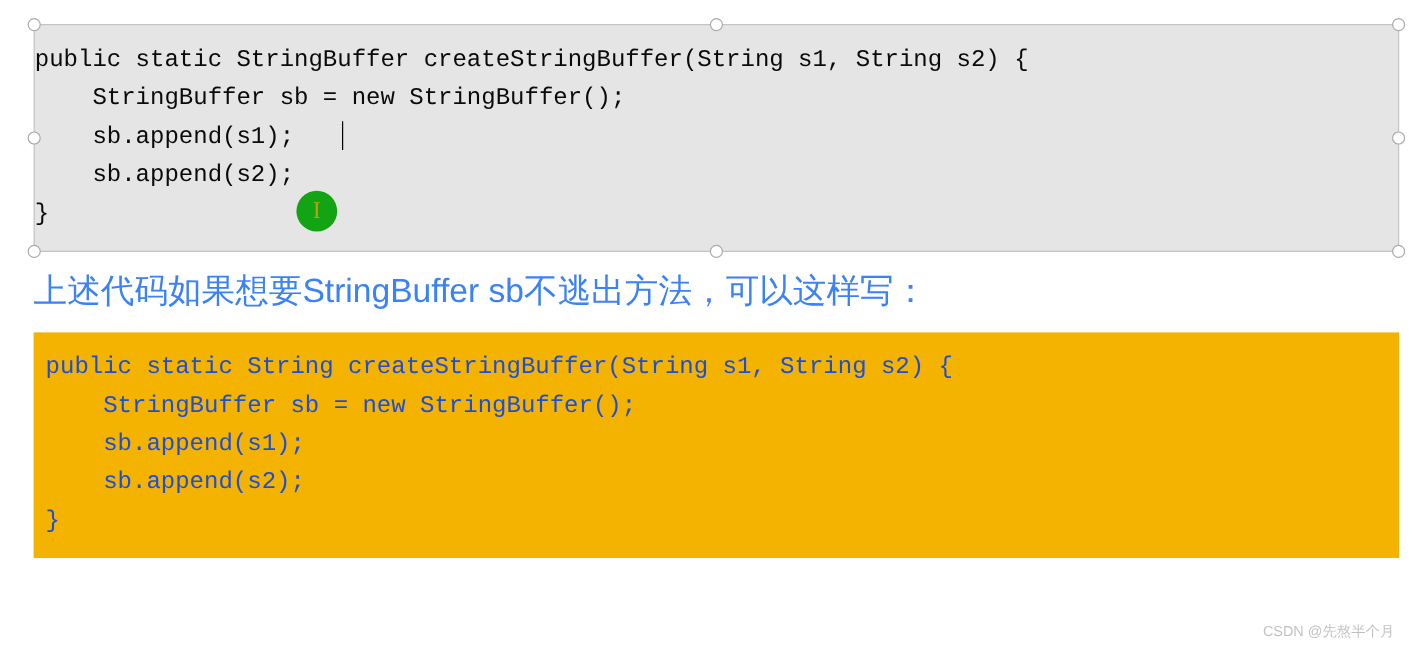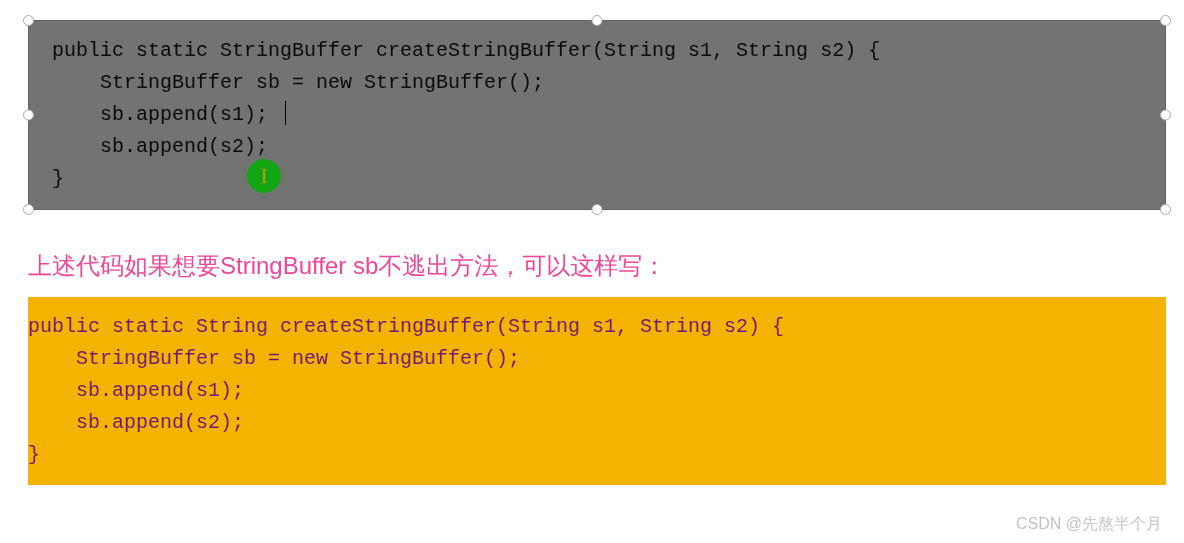--- a/index.html
+++ b/index.html
@@ -10,40 +10,40 @@
     body {
       width: 1184px;
       height: 543px;
       background: #ffffff;
       font-family: "Courier New", Consolas, monospace;
       font-size: 20px;
       position: relative;
       padding: 0;
     }
     .code-block-green {
-      background: #737373;
+      background: #e5e5e5;
       margin: 20px 18px 0 28px;
-      padding: 14px 23px;
+      padding: 14px 0;
       color: #0a0a0a;
       position: relative;
       border: 1px solid rgba(0,0,0,0.15);
       line-height: 1.6;
     }
     .code-block-yellow {
       background: #f4b301;
       margin: 10px 18px 0 28px;
-      padding: 14px 0;
-      color: #701a75;
+      padding: 14px 10px;
+      color: #1d4ed8;
       line-height: 1.6;
     }
     .caption {
-      margin: 40px 18px 15px 28px;
+      margin: 14px 18px 15px 28px;
       font-family: "Microsoft YaHei", sans-serif;
-      font-size: 24px;
-      color: #ec4899;
+      font-size: 28px;
+      color: #3b82f6;
     }
     .code-line {
       white-space: pre;
       font-family: "Courier New", Consolas, monospace;
     }
     .highlight-box {
       border: 2px solid #e60000;
       padding: 0 4px;
     }
     .selection-handle {
@@ -72,21 +72,21 @@
       width: 1px;
       height: 24px;
       background: #000;
     }
     .watermark {
       position: absolute;
       bottom: 8px;
       right: 22px;
       color: rgba(0,0,0,0.25);
       font-family: sans-serif;
-      font-size: 16px;
+      font-size: 12px;
     }
   </style>
 </head>
 <body>
 
 <div class="code-block-green">
   <div class="selection-handle" style="top:-6px;left:-6px"></div>
   <div class="selection-handle" style="top:-6px;left:50%;transform:translateX(-50%)"></div>
   <div class="selection-handle" style="top:-6px;right:-6px"></div>
   <div class="selection-handle" style="top:50%;left:-6px;transform:translateY(-50%)"></div>

